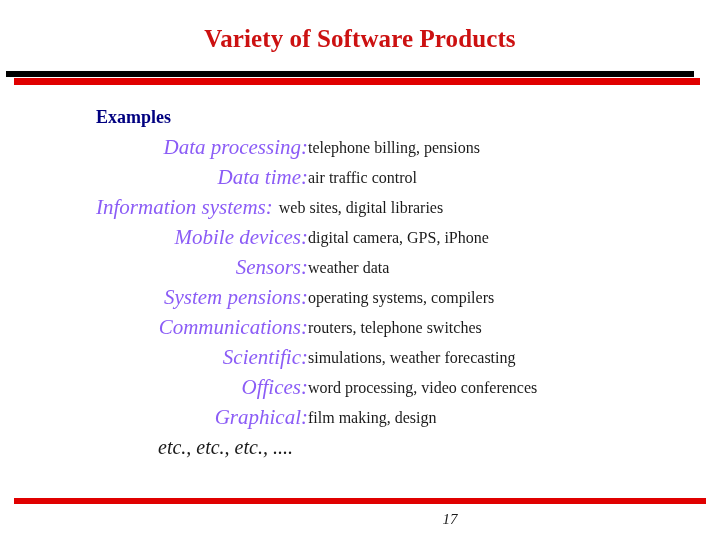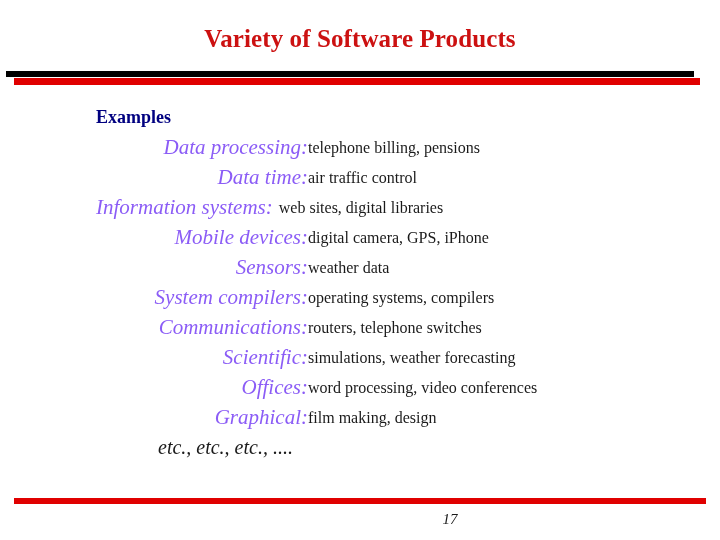--- a/index.html
+++ b/index.html
@@ -163,21 +163,21 @@
 
     <div class="row">
       <span class="label">Mobile devices:</span><span class="value">digital camera, GPS, iPhone</span>
     </div>
 
     <div class="row">
       <span class="label">Sensors:</span><span class="value">weather data</span>
     </div>
 
     <div class="row">
-      <span class="label">System compilers:</span><span class="value">operating systems, compilers</span>
+      <span class="label">System pensions:</span><span class="value">operating systems, compilers</span>
     </div>
 
     <div class="row">
       <span class="label">Communications:</span><span class="value">routers, telephone switches</span>
     </div>
 
     <div class="row">
       <span class="label">Scientific:</span><span class="value">simulations, weather forecasting</span>
     </div>
 

